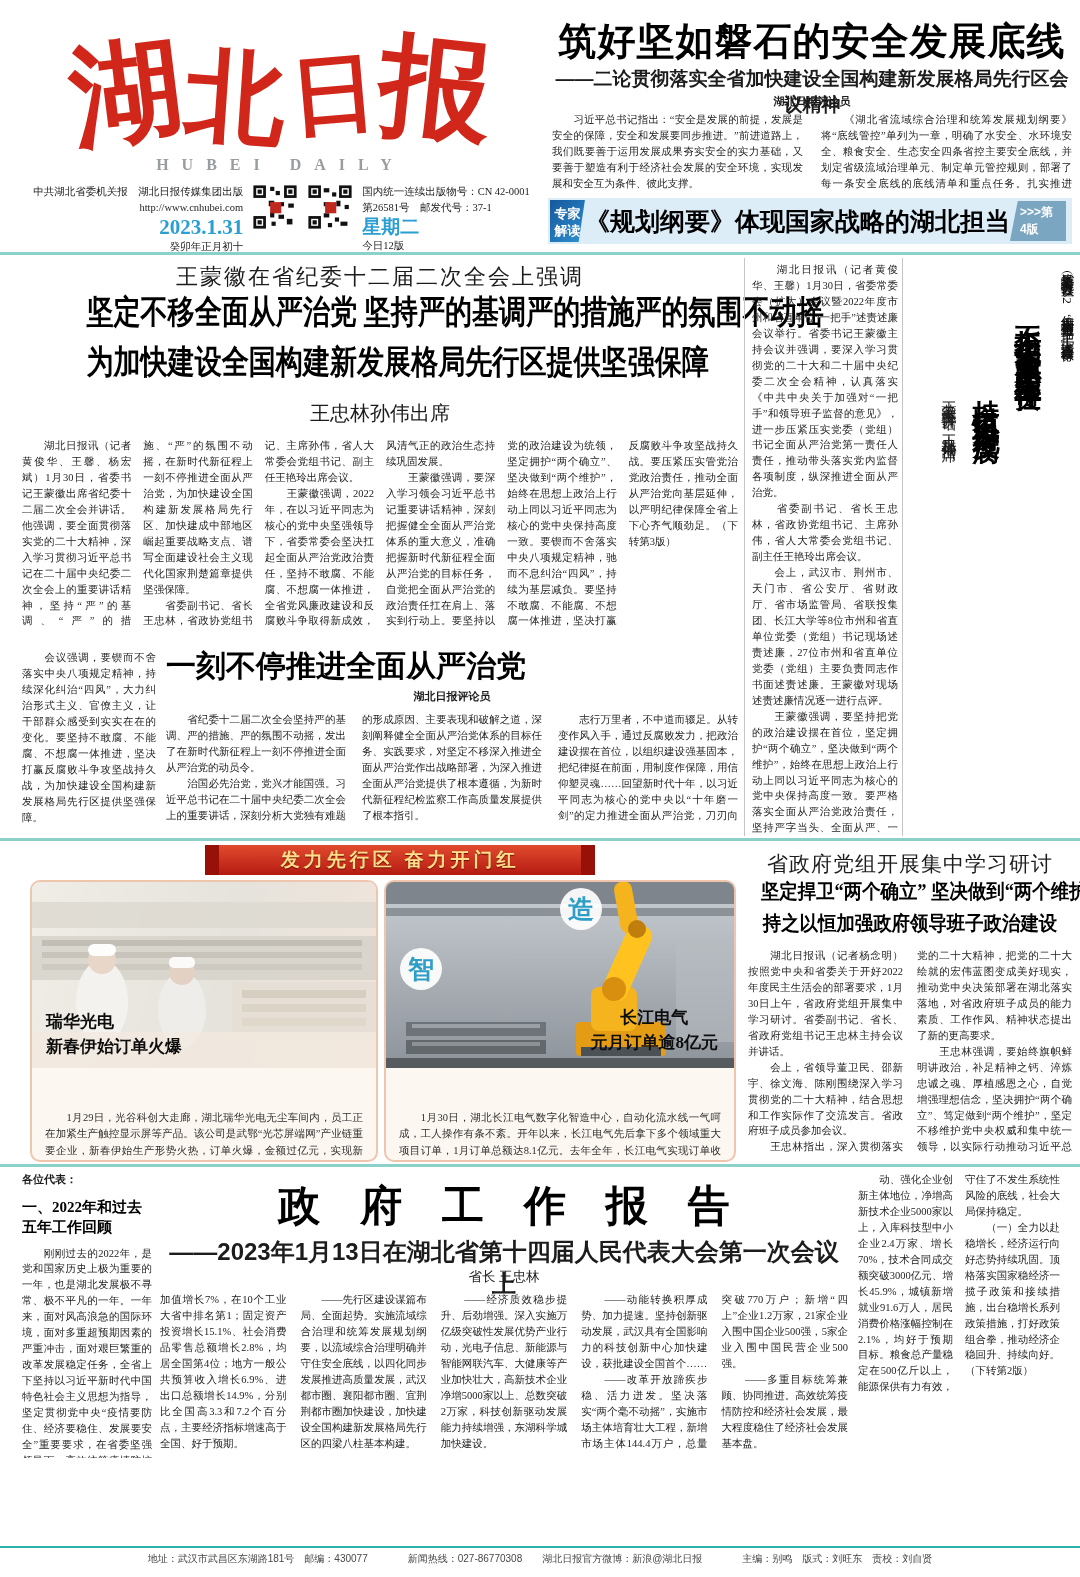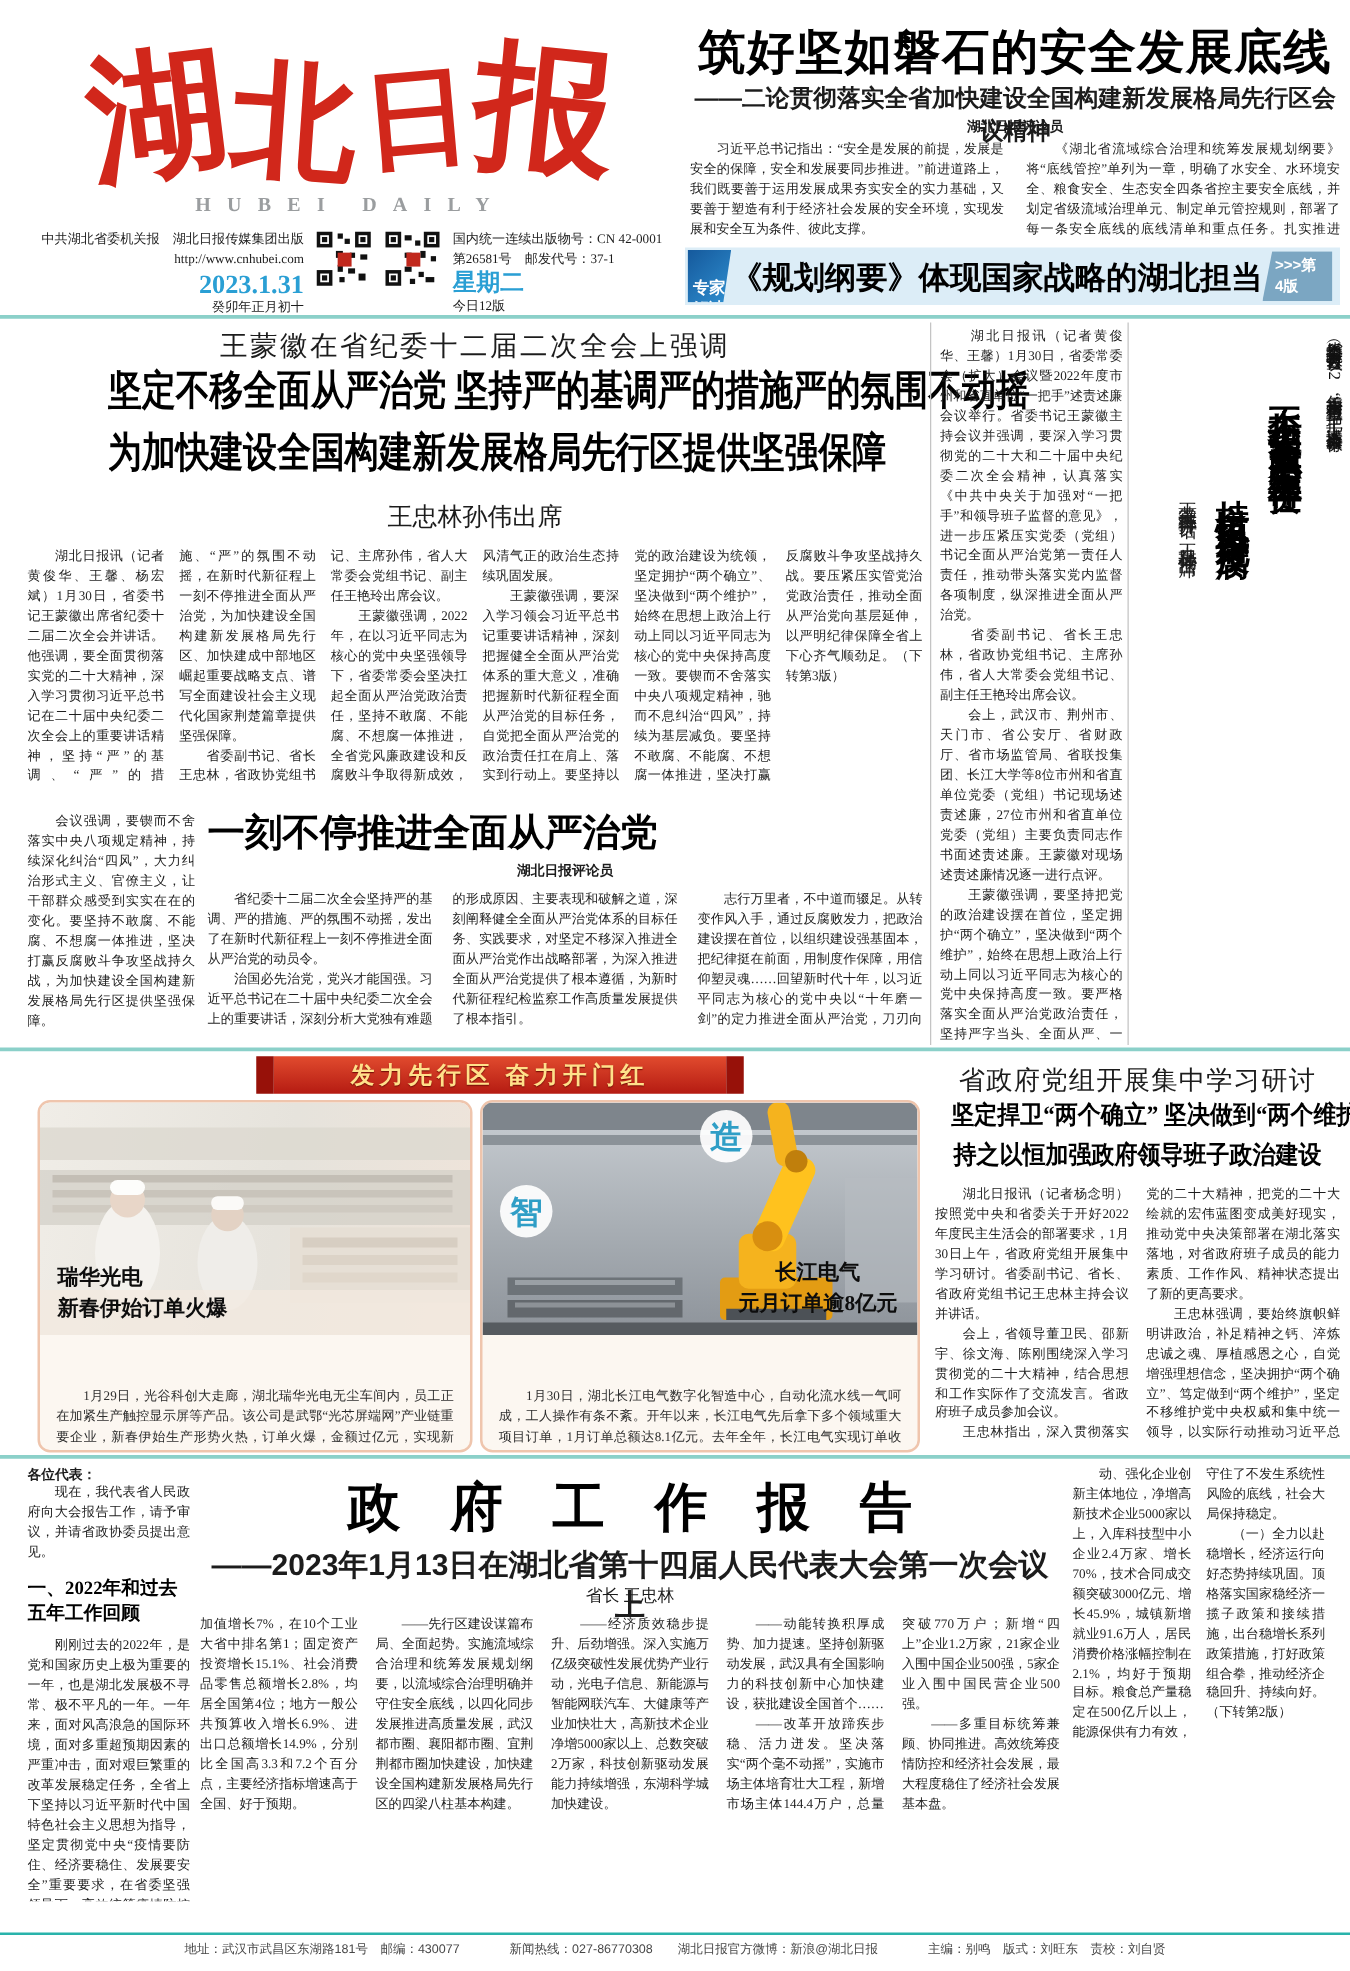--- a/index.html
+++ b/index.html
@@ -31,21 +31,21 @@
   .toped-h1{left:552px;top:16px;width:520px;text-align:center;font-size:38px;
     font-weight:900;letter-spacing:1px;color:#000;white-space:nowrap;}
   .toped-sub{left:552px;top:66px;width:520px;text-align:center;font-size:19px;
     font-weight:700;font-family:"Liberation Sans","DejaVu Sans",sans-serif;}
   .toped-by{left:552px;top:94px;width:520px;text-align:center;font-size:11px;font-weight:700;}
   .toped-body{left:552px;top:112px;width:520px;height:82px;column-count:2;column-gap:18px;}
   
   .expert{left:548px;top:198px;width:524px;height:46px;background:#dcedf7;
     display:flex;align-items:center;}
   .exp-badge{width:50px;height:42px;margin:2px 0 2px 2px;color:#fff;font-size:13px;
-    font-weight:700;text-align:center;line-height:1.3;padding-top:22px;box-sizing:border-box;
+    font-weight:700;text-align:center;line-height:1.3;padding-top:6px;box-sizing:border-box;
     background:linear-gradient(135deg,#15599c,#2f8fd0);
     clip-path:polygon(0 0,100% 0,82% 100%,0 100%);
     font-family:"Liberation Sans","DejaVu Sans",sans-serif;}
   .exp-head{flex:1;text-align:center;font-size:25px;font-weight:900;color:#000;white-space:nowrap;}
   .exp-ref{background:#7ba6c2;color:#fff;font-size:12px;font-weight:700;padding:3px 10px;
     margin-right:6px;clip-path:polygon(14% 0,100% 0,100% 100%,0 100%);
     font-family:"Liberation Sans","DejaVu Sans",sans-serif;}
   
   .lead-kicker{left:22px;top:262px;width:716px;text-align:center;font-size:22px;
     letter-spacing:2px;font-family:"Liberation Sans","DejaVu Sans",sans-serif;}
@@ -302,21 +302,20 @@
 <div class="abs gov-h" style="top:910px;">持之以恒加强政府领导班子政治建设</div>
 <div class="abs gov-body jtext">　　湖北日报讯（记者杨念明）按照党中央和省委关于开好2022年度民主生活会的部署要求，1月30日上午，省政府党组开展集中学习研讨。省委副书记、省长、省政府党组书记王忠林主持会议并讲话。
 　　会上，省领导董卫民、邵新宇、徐文海、陈刚围绕深入学习贯彻党的二十大精神，结合思想和工作实际作了交流发言。省政府班子成员参加会议。
 　　王忠林指出，深入贯彻落实党的二十大精神，把党的二十大绘就的宏伟蓝图变成美好现实，推动党中央决策部署在湖北落实落地，对省政府班子成员的能力素质、工作作风、精神状态提出了新的更高要求。
 　　王忠林强调，要始终旗帜鲜明讲政治，补足精神之钙、淬炼忠诚之魂、厚植感恩之心，自觉增强理想信念，坚决拥护“两个确立”、笃定做到“两个维护”，坚定不移维护党中央权威和集中统一领导，以实际行动推动习近平总书记关于湖北工作的重要讲话和指示批示精神落地生根。要始终强化科学理论武装，坚定不移用习近平新时代中国特色社会主义思想凝心铸魂，在真学中加强思想淬炼，在真懂中掌握科学方法，在真信中增强理论认同，在真用中彰显实践伟力。（下转第3版）</div>
 
 <div class="abs rule" style="top:1164px;"></div>
 
 <div class="abs wr-left">
   <div class="wr-salut">各位代表：</div>
-  <div class="wr-intro">　　现在，我代表省人民政府向大会报告工作，请予审议，并请省政协委员提出意见。</div>
   <div class="wr-sec">一、2022年和过去五年工作回顾</div>
   <div class="jtext" style="height:212px;">　　刚刚过去的2022年，是党和国家历史上极为重要的一年，也是湖北发展极不寻常、极不平凡的一年。一年来，面对风高浪急的国际环境，面对多重超预期因素的严重冲击，面对艰巨繁重的改革发展稳定任务，全省上下坚持以习近平新时代中国特色社会主义思想为指导，坚定贯彻党中央“疫情要防住、经济要稳住、发展要安全”重要要求，在省委坚强领导下，高效统筹疫情防控和经济社会发展，统筹发展和安全，奋发作为、顽强拼搏，顺利完成省十三届人大七次会议确定的目标任务，交出了难中求成、殊为不易的发展答卷。
 　　——经济增长顶压前行、稳中向好。坚持把稳增长放在更加突出位置，以政策靠前发力有效对冲经济下行压力，以自身确定性有效应对外部不确定性。地区生产总值增长4.3%，在过五万亿经济大省中增速领先；规上工业增</div>
 </div>
 
 <div class="abs wr-title">政府工作报告</div>
 <div class="abs wr-sub">——2023年1月13日在湖北省第十四届人民代表大会第一次会议上</div>
 <div class="abs wr-speaker">省长 王忠林</div>
 <div class="abs wr-mid jtext">加值增长7%，在10个工业大省中排名第1；固定资产投资增长15.1%、社会消费品零售总额增长2.8%，均居全国第4位；地方一般公共预算收入增长6.9%、进出口总额增长14.9%，分别比全国高3.3和7.2个百分点，主要经济指标增速高于全国、好于预期。
 　　——先行区建设谋篇布局、全面起势。实施流域综合治理和统筹发展规划纲要，以流域综合治理明确并守住安全底线，以四化同步发展推进高质量发展，武汉都市圈、襄阳都市圈、宜荆荆都市圈加快建设，加快建设全国构建新发展格局先行区的四梁八柱基本构建。

